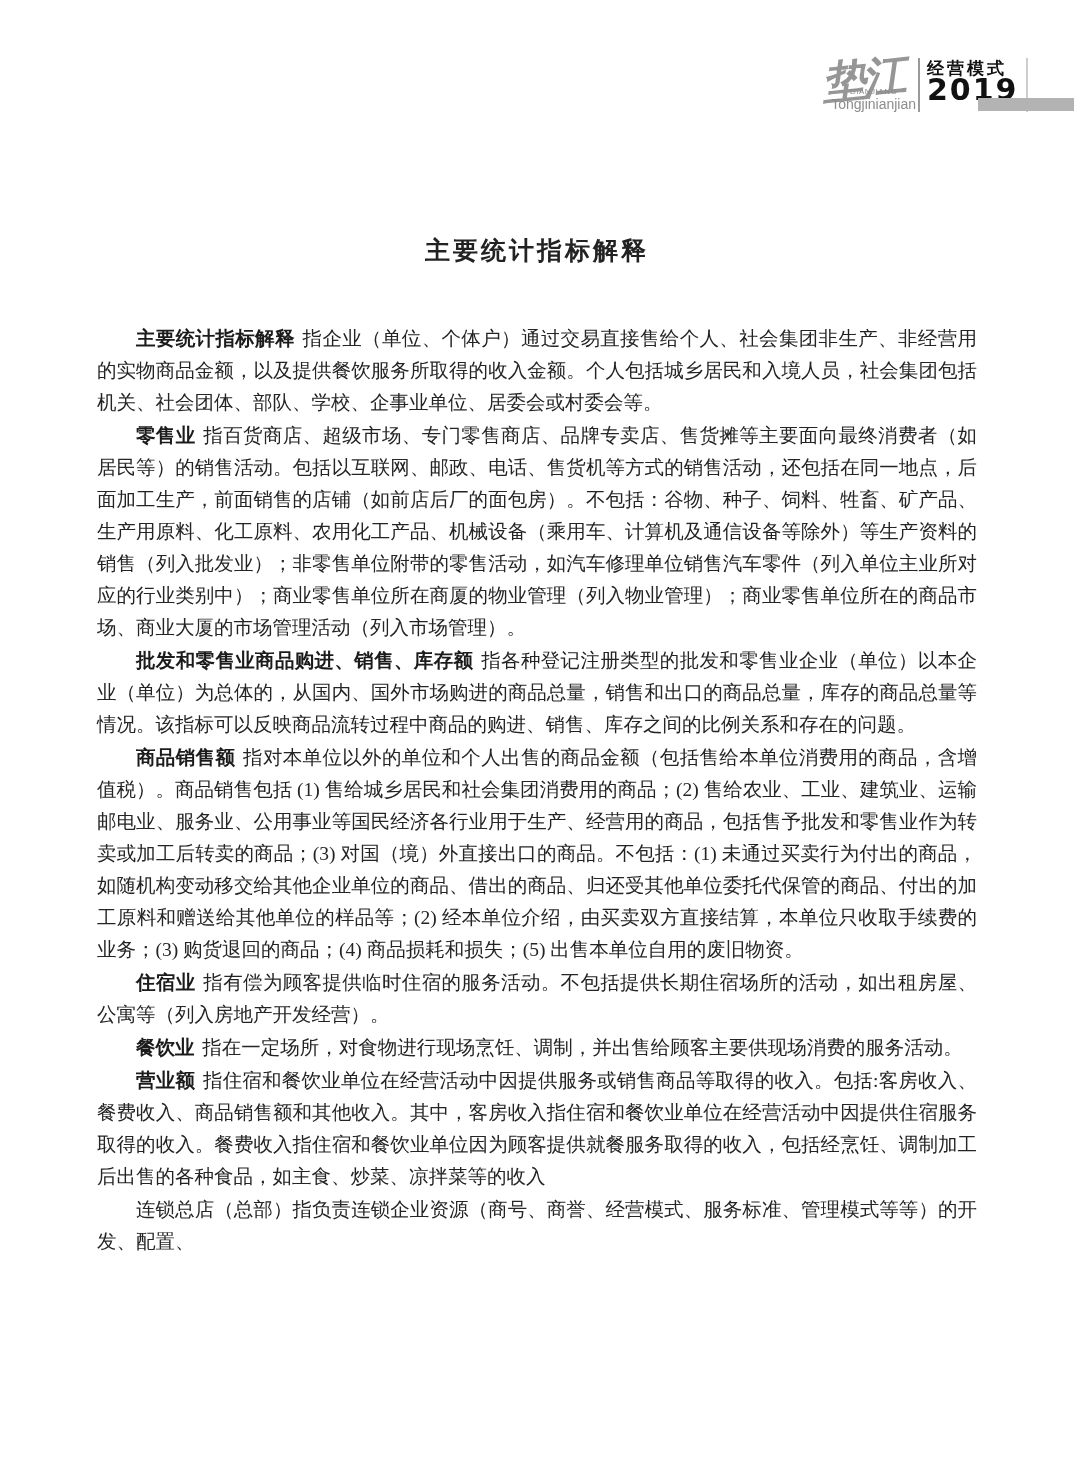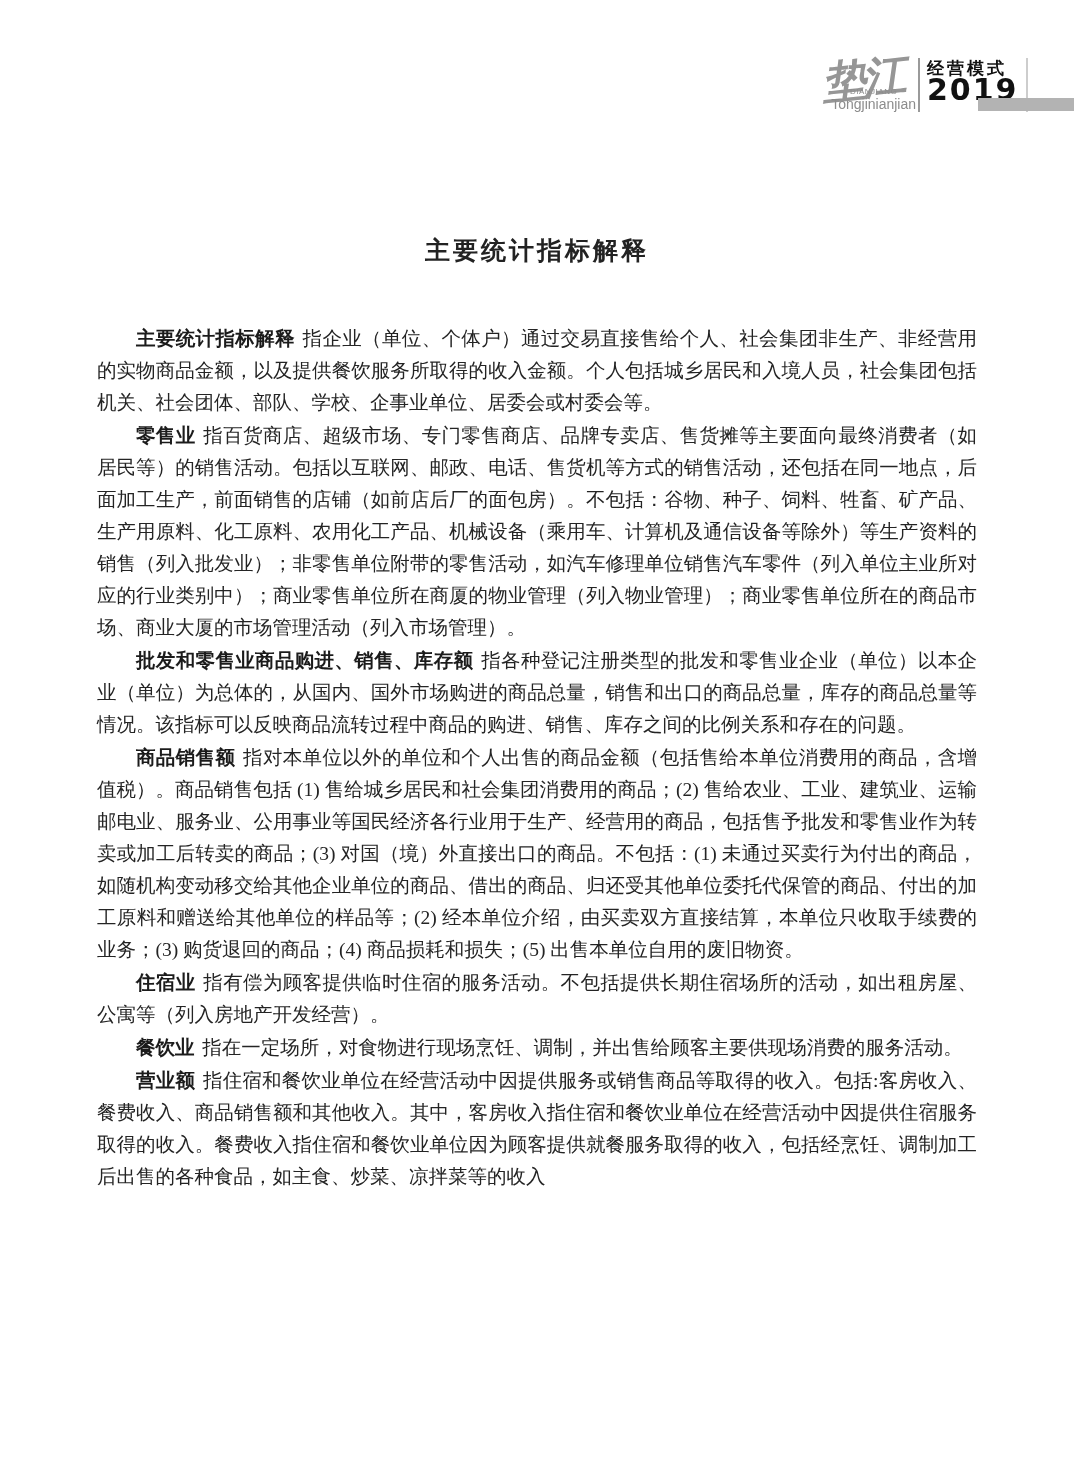--- a/index.html
+++ b/index.html
@@ -172,16 +172,19 @@
     </p>
     <p>
       <span class="term">住宿业</span><span>指有偿为顾客提供临时住宿的服务活动。不包括提供长期住宿场所的活动，如出租房屋、公寓等（列入房地产开发经营）。</span>
     </p>
     <p>
       <span class="term">餐饮业</span><span>指在一定场所，对食物进行现场烹饪、调制，并出售给顾客主要供现场消费的服务活动。</span>
     </p>
     <p>
       <span class="term">营业额</span><span>指住宿和餐饮业单位在经营活动中因提供服务或销售商品等取得的收入。包括:客房收入、餐费收入、商品销售额和其他收入。其中，客房收入指住宿和餐饮业单位在经营活动中因提供住宿服务取得的收入。餐费收入指住宿和餐饮业单位因为顾客提供就餐服务取得的收入，包括经烹饪、调制加工后出售的各种食品，如主食、炒菜、凉拌菜等的收入</span>
     </p>
+    <p>
+      <span class="term"></span><span>连锁总店（总部）指负责连锁企业资源（商号、商誉、经营模式、服务标准、管理模式等等）的开发、配置、</span>
+    </p>
   </div>
 
 
 </div>
 
 </body></html>

